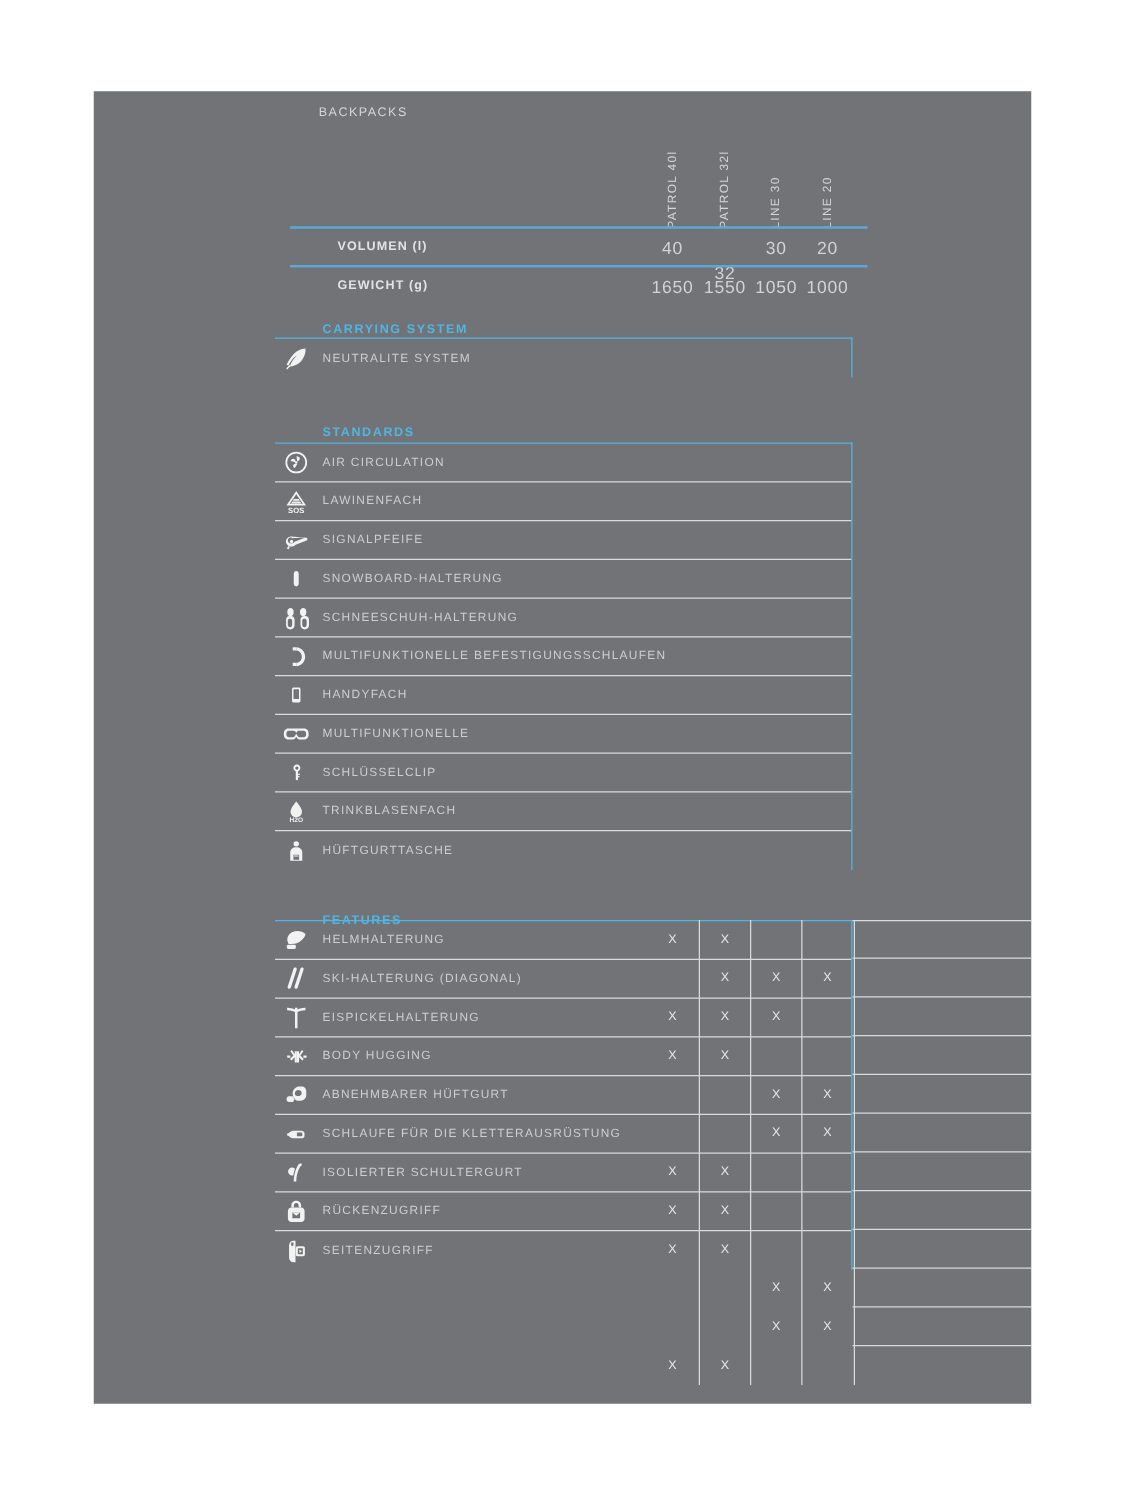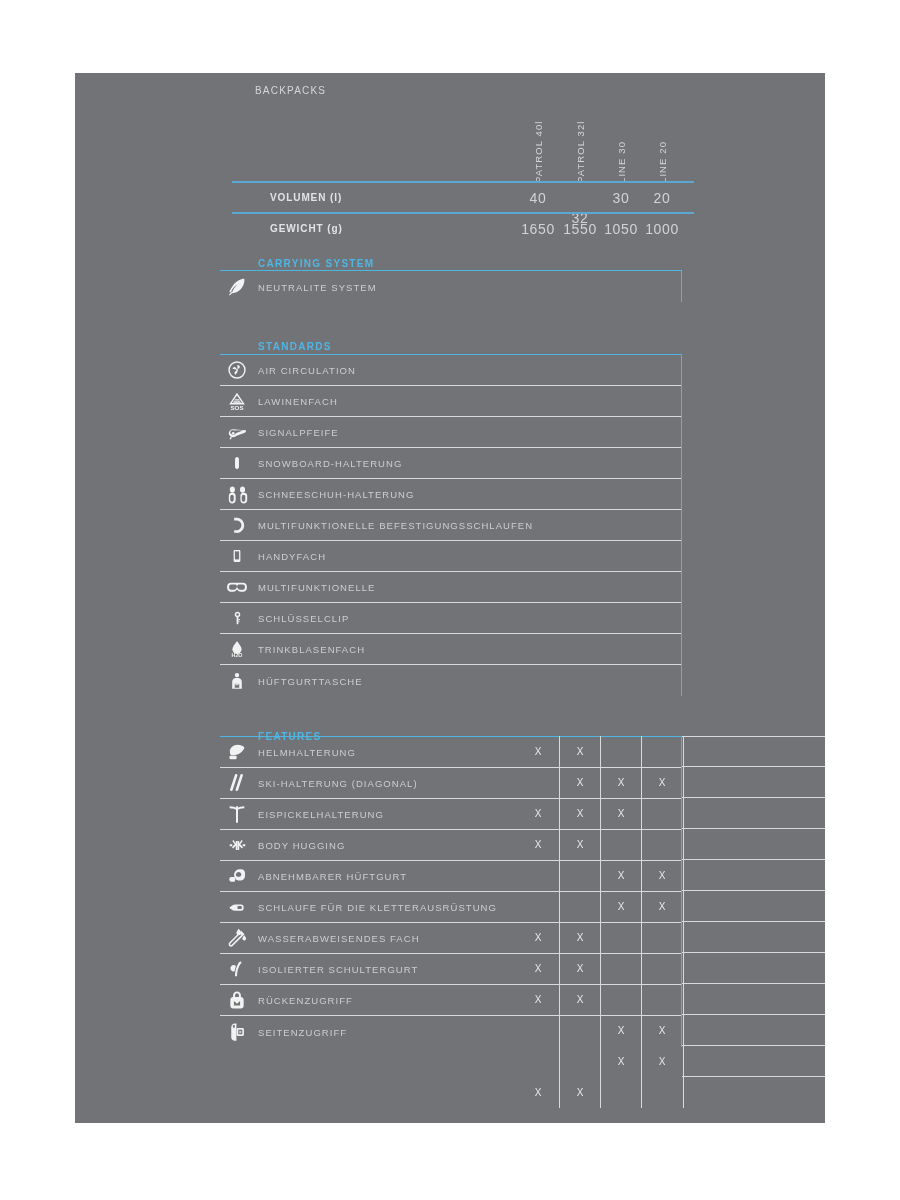--- a/index.html
+++ b/index.html
@@ -399,31 +399,20 @@
                 <path d="M9.8 7.9c-3.6 0-6.6 1.9-6.6 4.3s3 4.3 6.6 4.3h7.9c2 0 3.6-1.2 3.6-2.8v-3c0-1.6-1.6-2.8-3.6-2.8z"></path>
                 <path d="M12.8 9.9h4.6c.8 0 1.4.5 1.4 1.1v2c0 .6-.6 1.1-1.4 1.1h-4.6z" fill="#727376"></path>
                 <path d="M2.1 11.2h4.6v2.1H2.1z"></path>
                 <circle cx="3.1" cy="12.2" r="1.4"></circle>
               </svg>
             </span>
             <span class="flabel">SCHLAUFE FÜR DIE KLETTERAUSRÜSTUNG</span>
           </div>
           <div class="frow">
             <span class="ficon">
-              <svg width="22" height="22" viewBox="0 0 24 24" fill="#f2f2f3">
-                <path d="M16.5 4.1L3.6 17c-1 1-1 2.7 0 3.7s2.7 1 3.7 0L20.2 7.8z"></path>
-                <path d="M15.4 7.3l1.4 1.4L6.2 19.3c-.4.4-1 .4-1.4 0s-.4-1 0-1.4z" fill="#727376"></path>
-                <path d="M13.9 1.9s-2.6 2.9-2.6 4.6a2.6 2.6 0 0 0 5.2 0c0-1.7-2.6-4.6-2.6-4.6z"></path>
-                <path d="M19.9 9.1s-2 2.2-2 3.5a2 2 0 0 0 4 0c0-1.3-2-3.5-2-3.5z"></path>
-              </svg>
-            </span>
-            <span class="flabel">WASSERABWEISENDES FACH</span>
-          </div>
-          <div class="frow">
-            <span class="ficon">
               <svg width="19" height="21" viewBox="0 0 24 24" fill="#f2f2f3">
                 <path d="M16.6 1.9c-1.5 0-2.8.8-3.5 2.1-2.5 4.4-3.9 9.1-4.2 14l-.1 2.4 2.6.1.1-2.3c.3-4.5 1.6-8.8 3.9-12.8.3-.6.9-.9 1.5-.9z"></path>
                 <path d="M7.1 6.4c-2.2 0-4 1.8-4 4s1.8 4 4 4h1.2l.5-2.4c.2-1 .5-2 .8-3l.5-1.3c-.9-.8-1.9-1.3-3-1.3z"></path>
               </svg>
             </span>
             <span class="flabel">ISOLIERTER SCHULTERGURT</span>
           </div>
           <div class="frow">
             <span class="ficon">
               <svg width="20" height="22" viewBox="0 0 24 24" fill="#f2f2f3">

